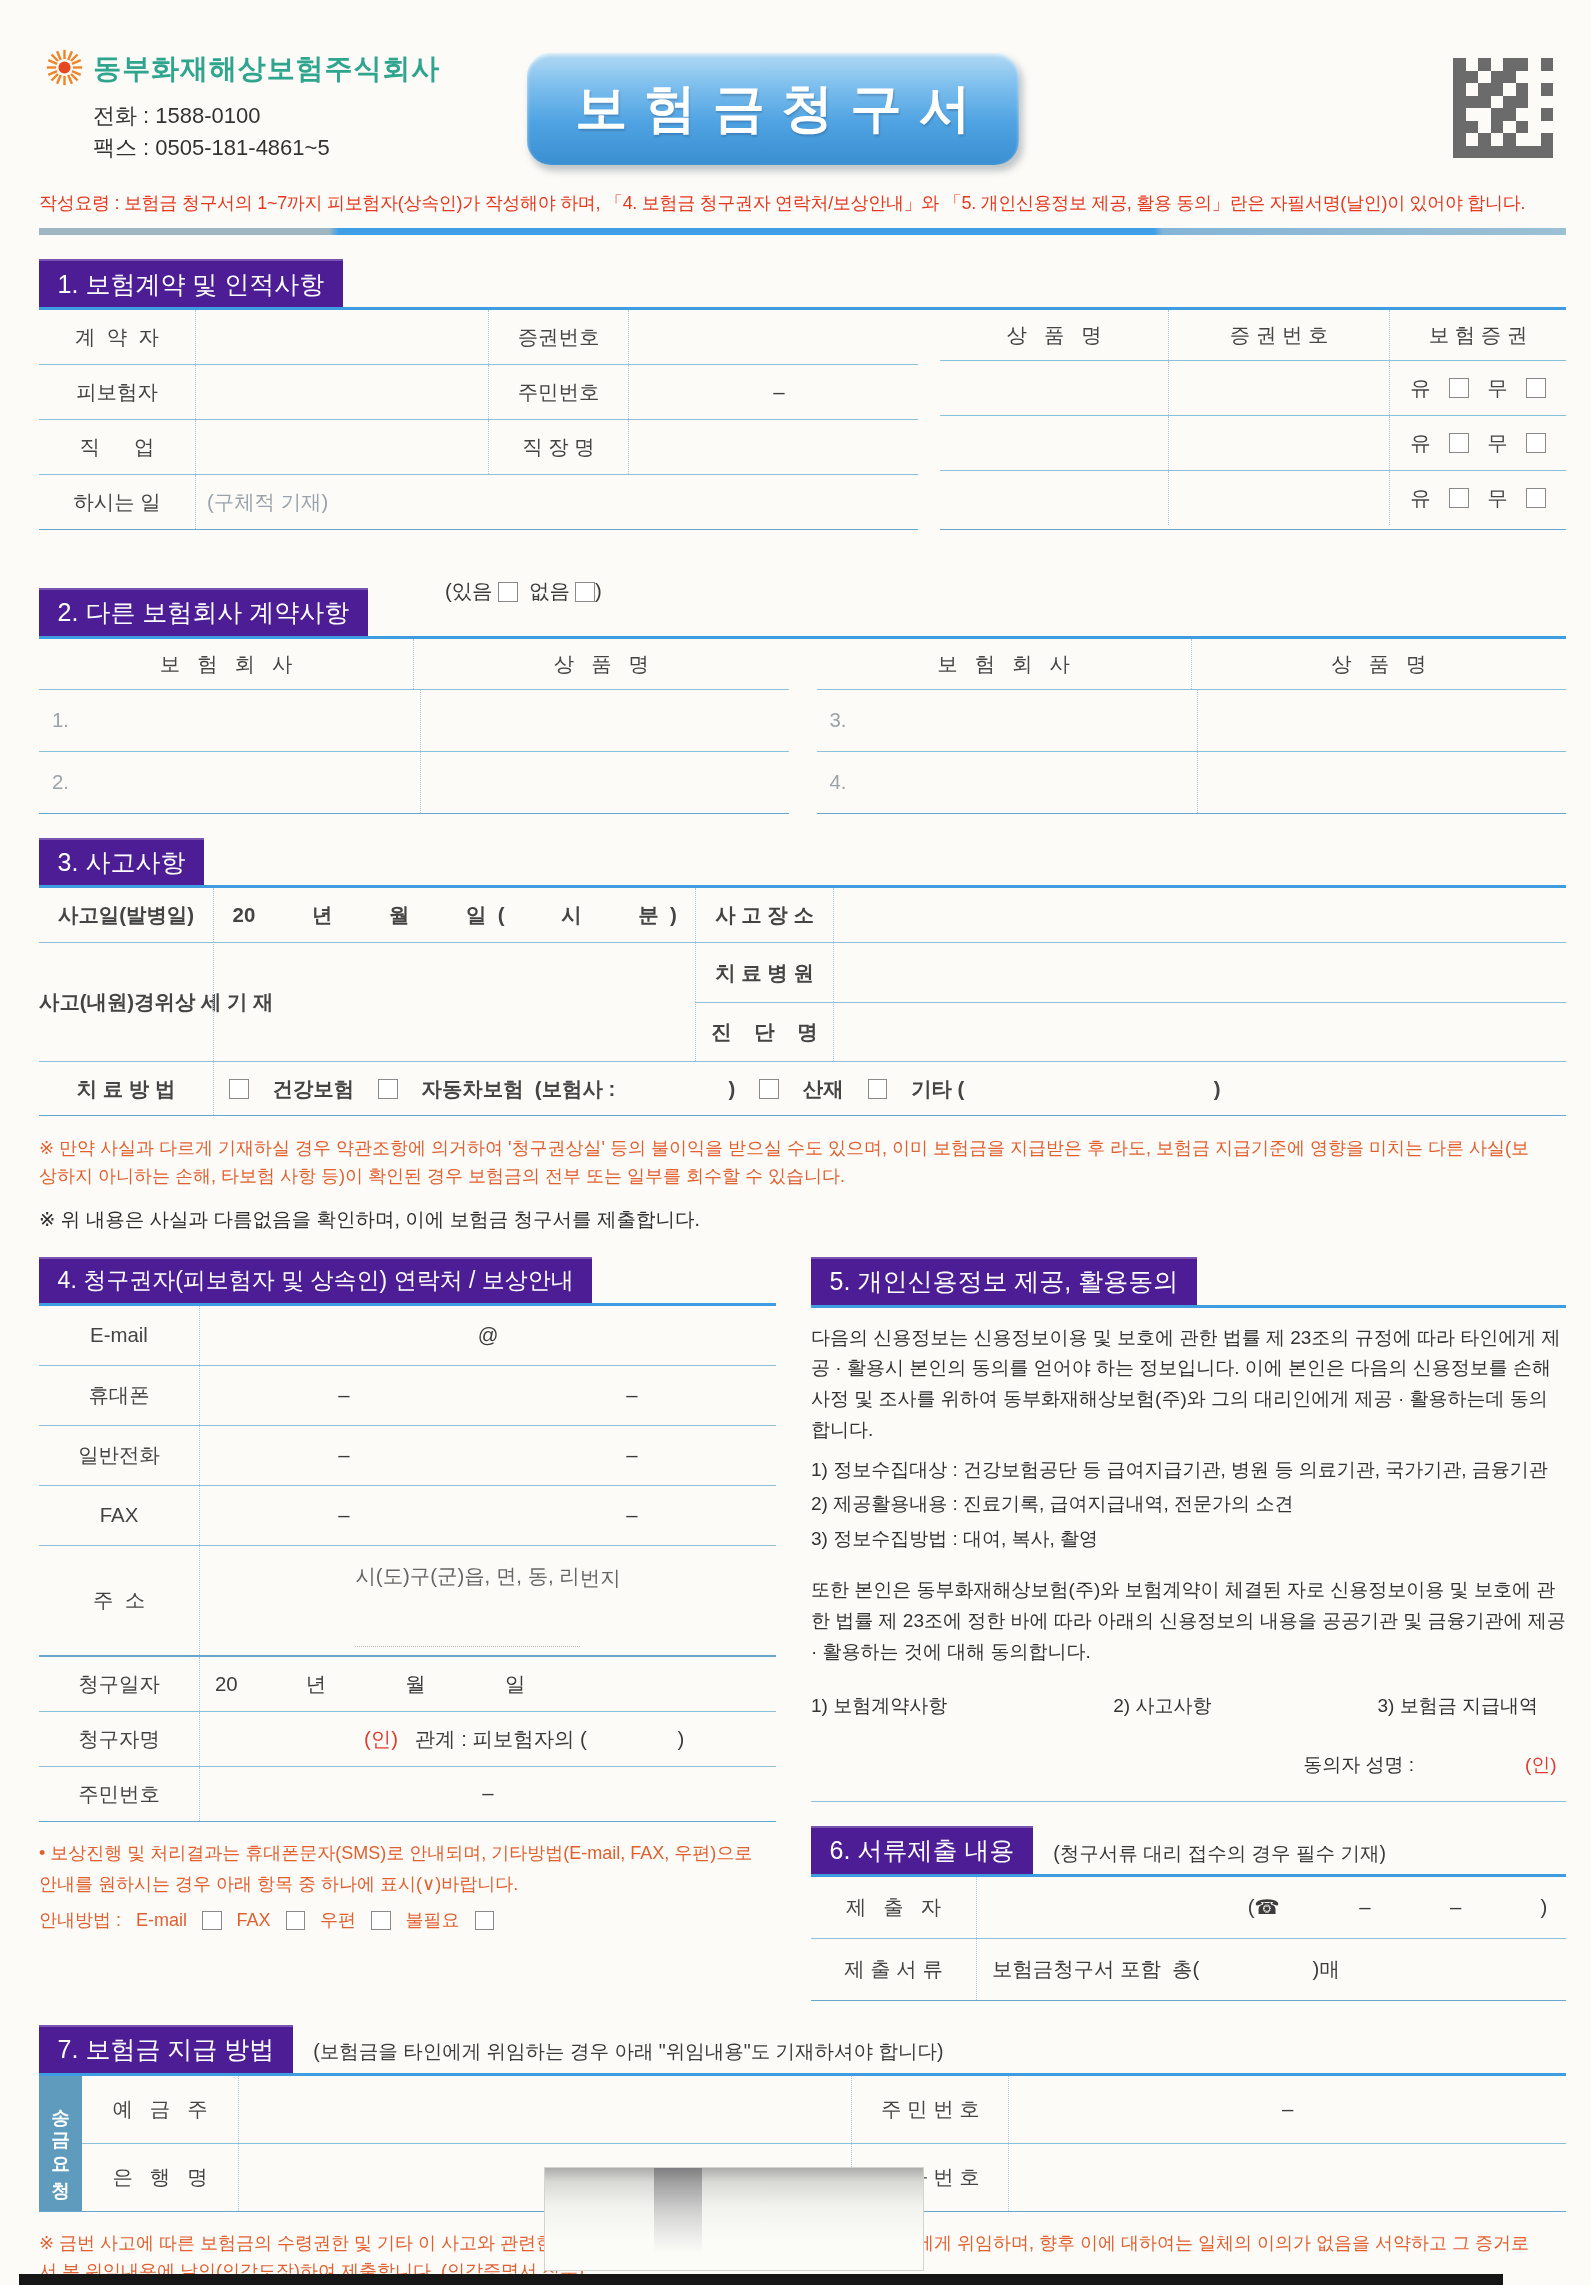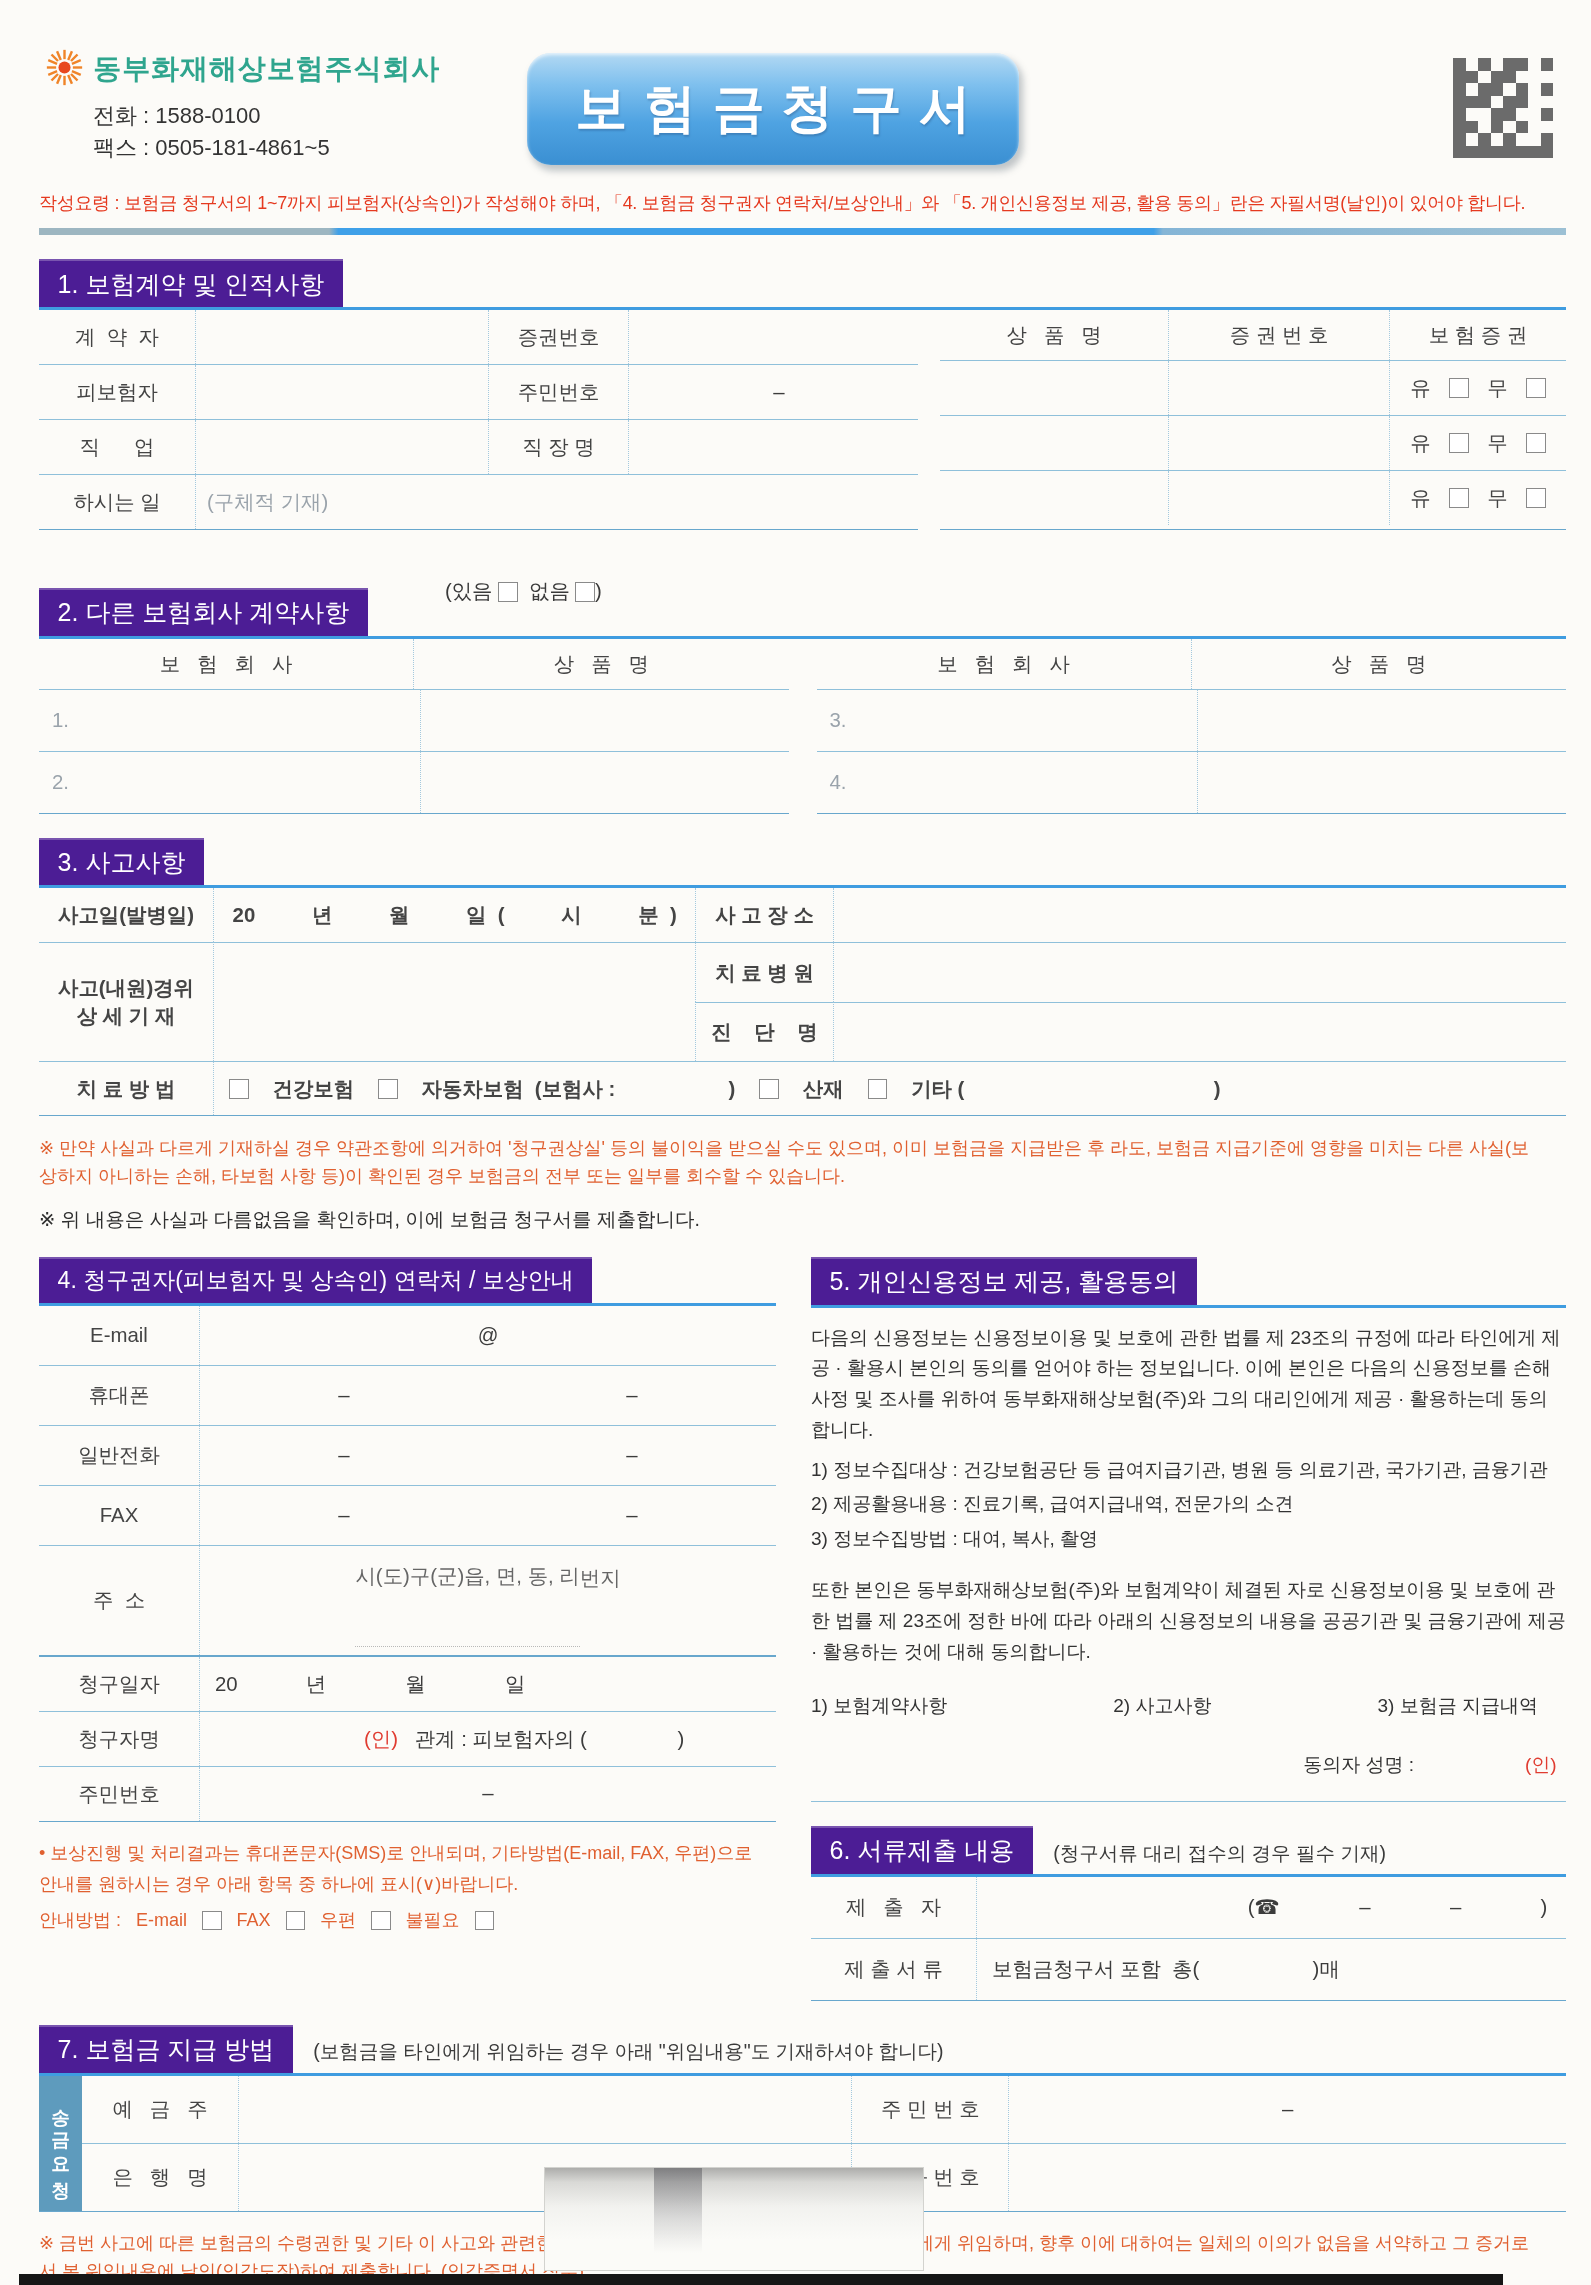--- a/index.html
+++ b/index.html
@@ -64,21 +64,21 @@
   .s2-wrap{display:flex;gap:28px;}
   .s2-tbl{flex:1;}
   .s2c{flex:1;}
   .s2-num{padding-left:13px;}
 
   
   .s3-grid{display:grid;grid-template-columns:174px 482px 139px 1fr;border-bottom:1.9px solid #68a7cd;}
   .g-cell{display:flex;align-items:center;font-size:20.4px;color:#444;min-height:54px;box-sizing:border-box;font-weight:bold;}
   .g-lbl{justify-content:center;text-align:center;white-space:pre;}
   .bt{border-top:0.9px solid #8fc0da;}
-  .s3-cause{flex-direction:column;justify-content:center;padding:13px 0;}
+  .s3-cause{justify-content:space-between;padding:13px 0;}
   .s3-opts{gap:24px;padding-left:15px;flex-wrap:nowrap;}
   .note-orange{margin-top:18.6px;font-size:18px;color:#e06030;line-height:1.55;}
   .note-black{margin-top:15px;font-size:19.5px;color:#2e2e2e;}
 
   
   .s4c1{width:160px;}
   .addr-val{flex-direction:row;align-items:stretch;justify-content:center;padding:7.4px 0;}
   .addr-l1{display:flex;justify-content:space-around;border-bottom:1.9px dotted #b9b9b9;padding:9.3px 0 13px;}
   .addr-l2{text-align:center;padding-top:11px;color:#666;}
   .dash2{flex:1;display:flex;}

